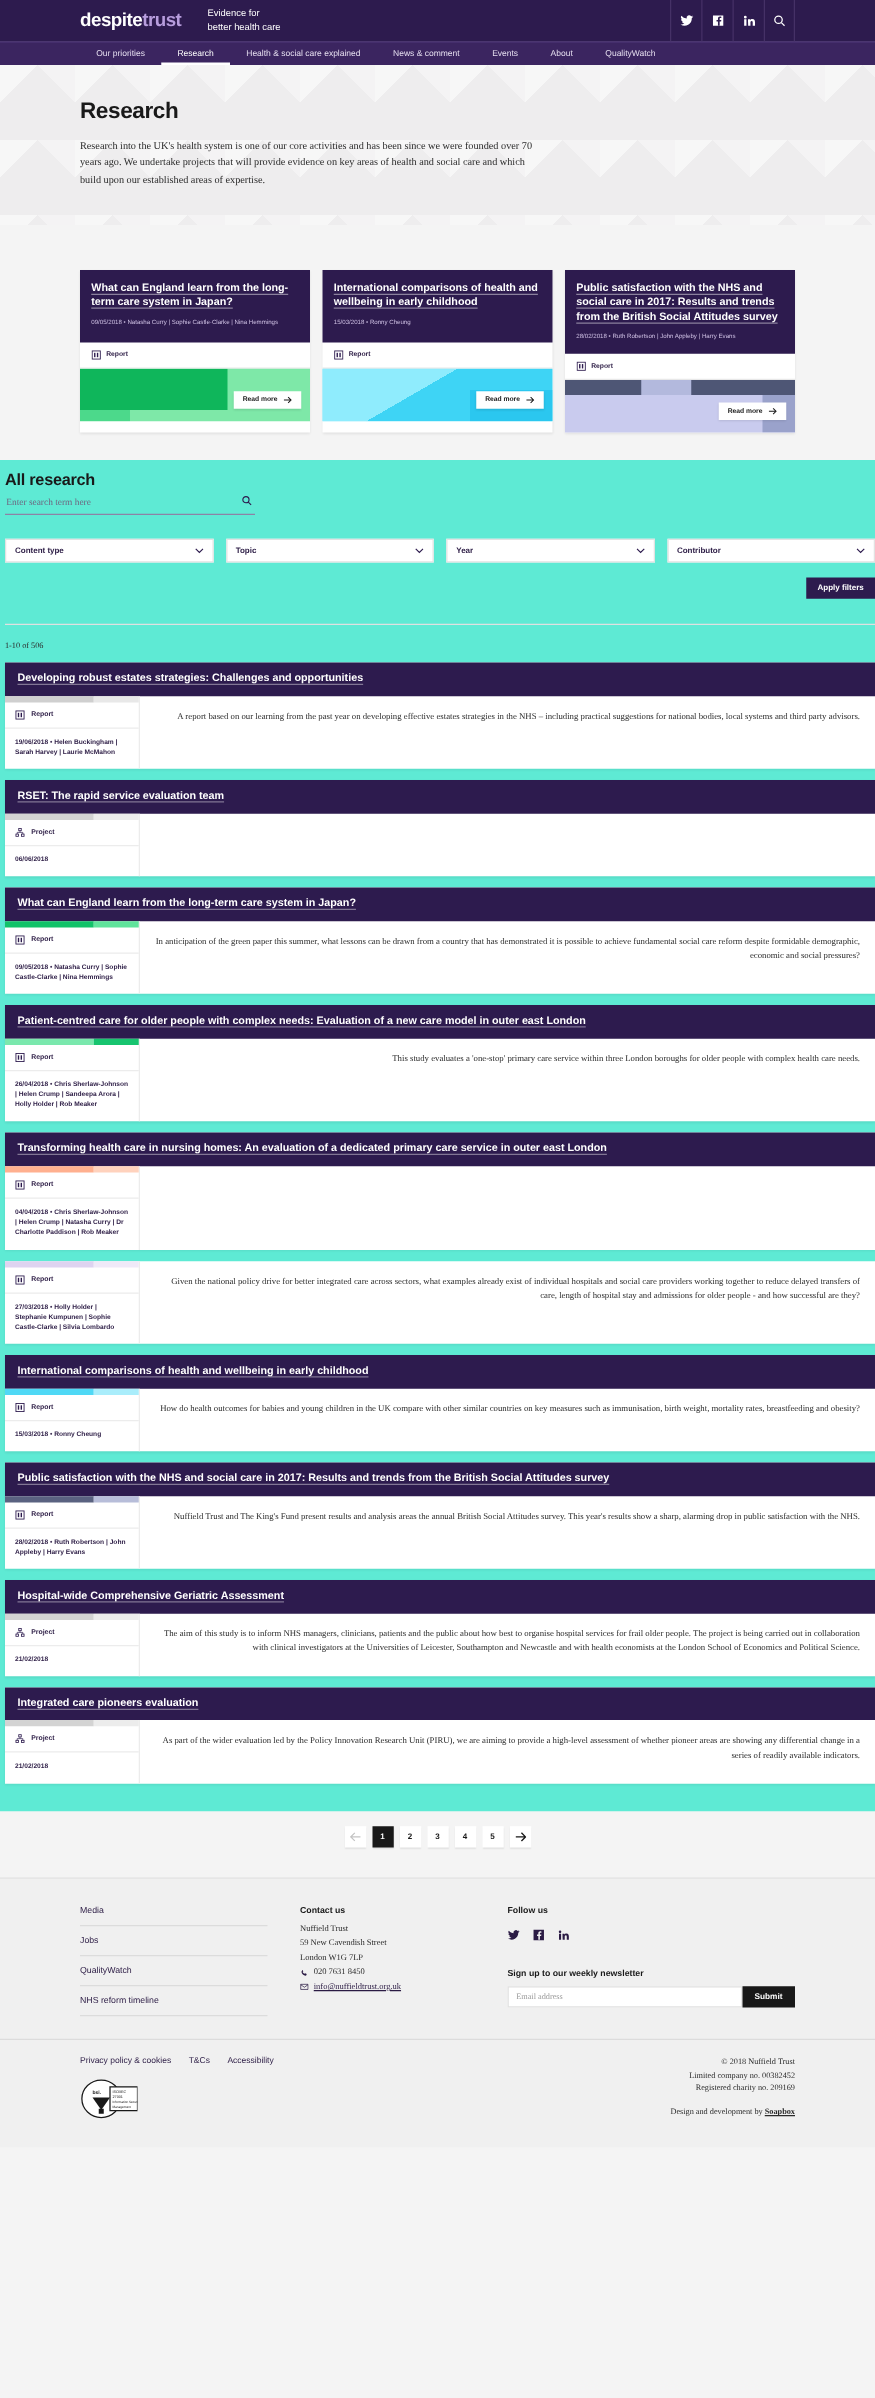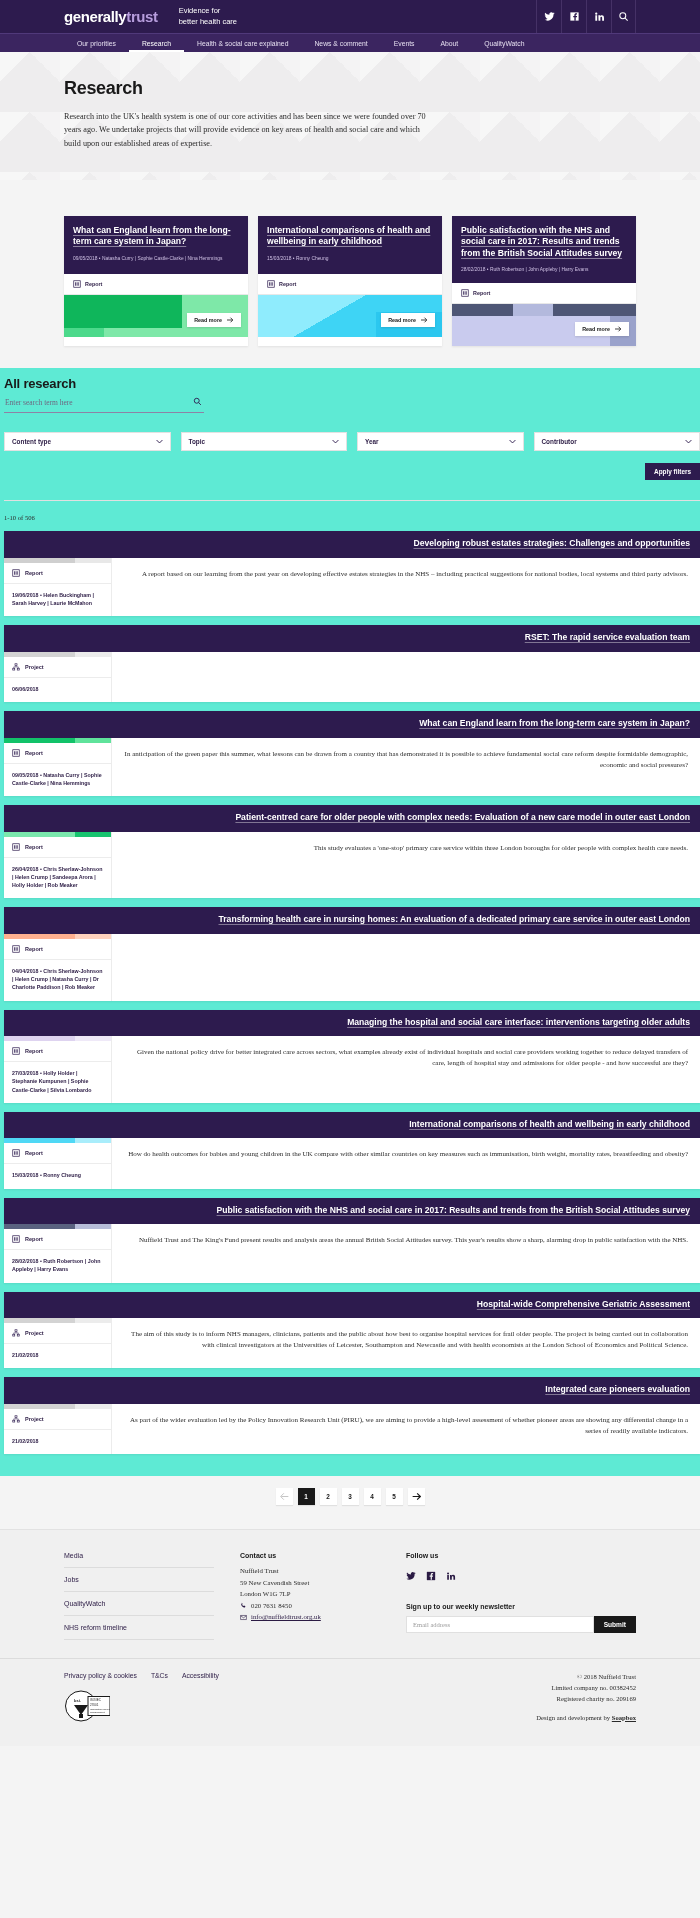--- a/index.html
+++ b/index.html
@@ -145,21 +145,20 @@
   .count { font-family: "Liberation Serif", serif; font-size: 6.6px; color: #2b2b2b; }
 
   
   .results { margin-top: 10px; display: flex; flex-direction: column; gap: 9px; padding-bottom: 22px; }
   .res { background: #fff; box-shadow: 0 1px 2px rgba(0,0,0,.07); }
   .res-head { background: #2d1b4e; padding: 7px 10px 8px 10px; }
   .res-head h3 {
     color: #fff; font-size: 8.6px; font-weight: 700; line-height: 1.35;
     text-decoration: underline; text-decoration-color: rgba(255,255,255,.4);
     text-underline-offset: 2px;
-    text-align: right;
   }
   .res-body { display: flex; }
   .res-left { width: 108px; flex: 0 0 108px; border-right: 1px solid #ececec; }
   .stripe { height: 5px; display: flex; }
   .res-type { display: flex; align-items: center; gap: 5px; padding: 6px 8px 6px 8px; border-bottom: 1px solid #ececec; }
   .res-type span { font-size: 5.5px; font-weight: 700; }
   .res-meta { font-size: 5.3px; font-weight: 700; color: #2b1b44; padding: 7px 8px 9px 8px; line-height: 1.55; }
   .res-right { flex: 1; padding: 11px 12px 11px 12px; }
   .res-right p { font-family: "Liberation Serif", serif; font-size: 7px; line-height: 1.6; color: #2b2b2b; text-align: right; }
 
@@ -214,21 +213,21 @@
   .f-right .des { margin-top: 8px; }
   .f-right .des b { font-weight: 700; text-decoration: underline; }
 </style>
 </head>
 <body>
 
 <div class="page">
 
   <div class="topbar">
     <div class="brand">
-      <div class="logo"><span class="w1">generally</span><span class="w2">trust</span></div>
+      <div class="logo"><span class="w1">despite</span><span class="w2">trust</span></div>
       <div class="tagline">
         <div>Evidence for</div>
         <div>better health care</div>
       </div>
     </div>
     <div class="social">
       <a href="#">
           <svg viewBox="0 0 24 24">
             <path d="M23 4.9c-.8.4-1.7.6-2.6.8a4.6 4.6 0 0 0 2-2.5c-.9.5-1.9.9-2.9 1.1a4.5 4.5 0 0 0-7.8 4.1A12.8 12.8 0 0 1 2.4 3.7a4.5 4.5 0 0 0 1.4 6.1c-.7 0-1.4-.2-2-.6 0 2.2 1.5 4 3.6 4.5-.6.2-1.3.2-2 .1a4.5 4.5 0 0 0 4.2 3.1A9 9 0 0 1 1 18.8a12.7 12.7 0 0 0 19.6-11.3c.9-.6 1.7-1.4 2.4-2.3z"></path>
           </svg>
@@ -529,23 +528,20 @@
                     <rect x="9" y="4.5" width="2.2" height="7" fill="#2d1b4e"></rect>
                   </svg>
                 </span>
                 <span>Report</span>
               </div>
               <div class="res-meta">04/04/2018 • Chris Sherlaw-Johnson | Helen Crump | Natasha Curry | Dr Charlotte Paddison | Rob Meaker</div>
             </div>
           </div>
         </div>
         <div class="res">
-          <div class="res-head">
-            <h3>Managing the hospital and social care interface: interventions targeting older adults</h3>
-          </div>
           <div class="res-body">
             <div class="res-left">
               <div class="stripe">
                 <div style="flex:2;background:#ded3f0"></div>
                 <div style="flex:1;background:#efe9f8"></div>
               </div>
               <div class="res-type">
                 <span class="ic">
                   <svg viewBox="0 0 16 16">
                     <rect x="1.5" y="1.5" width="13" height="13" fill="none" stroke="#2d1b4e" stroke-width="1.4"></rect>

